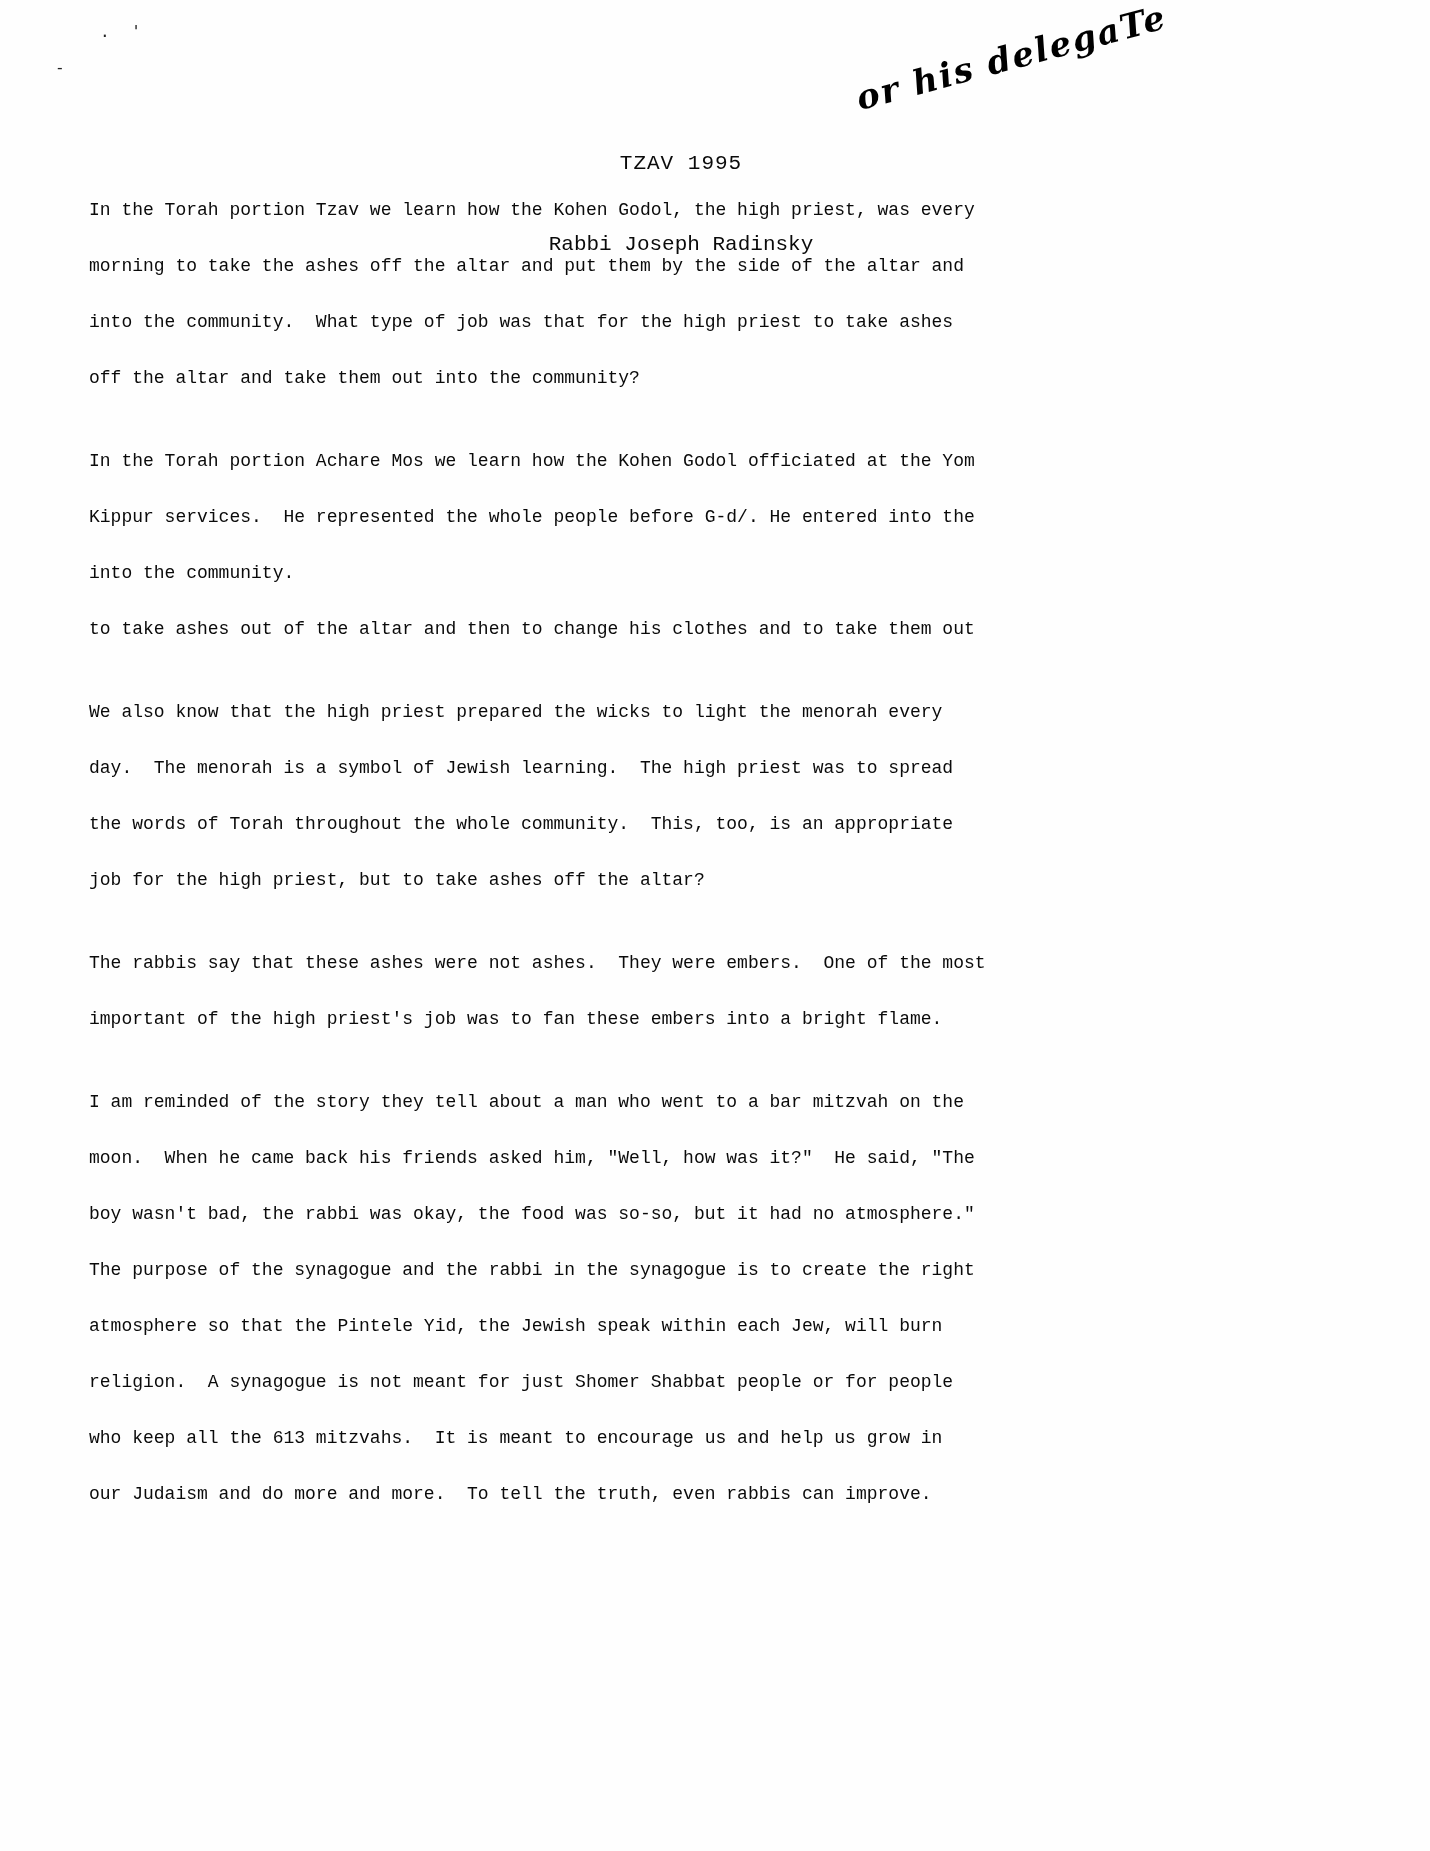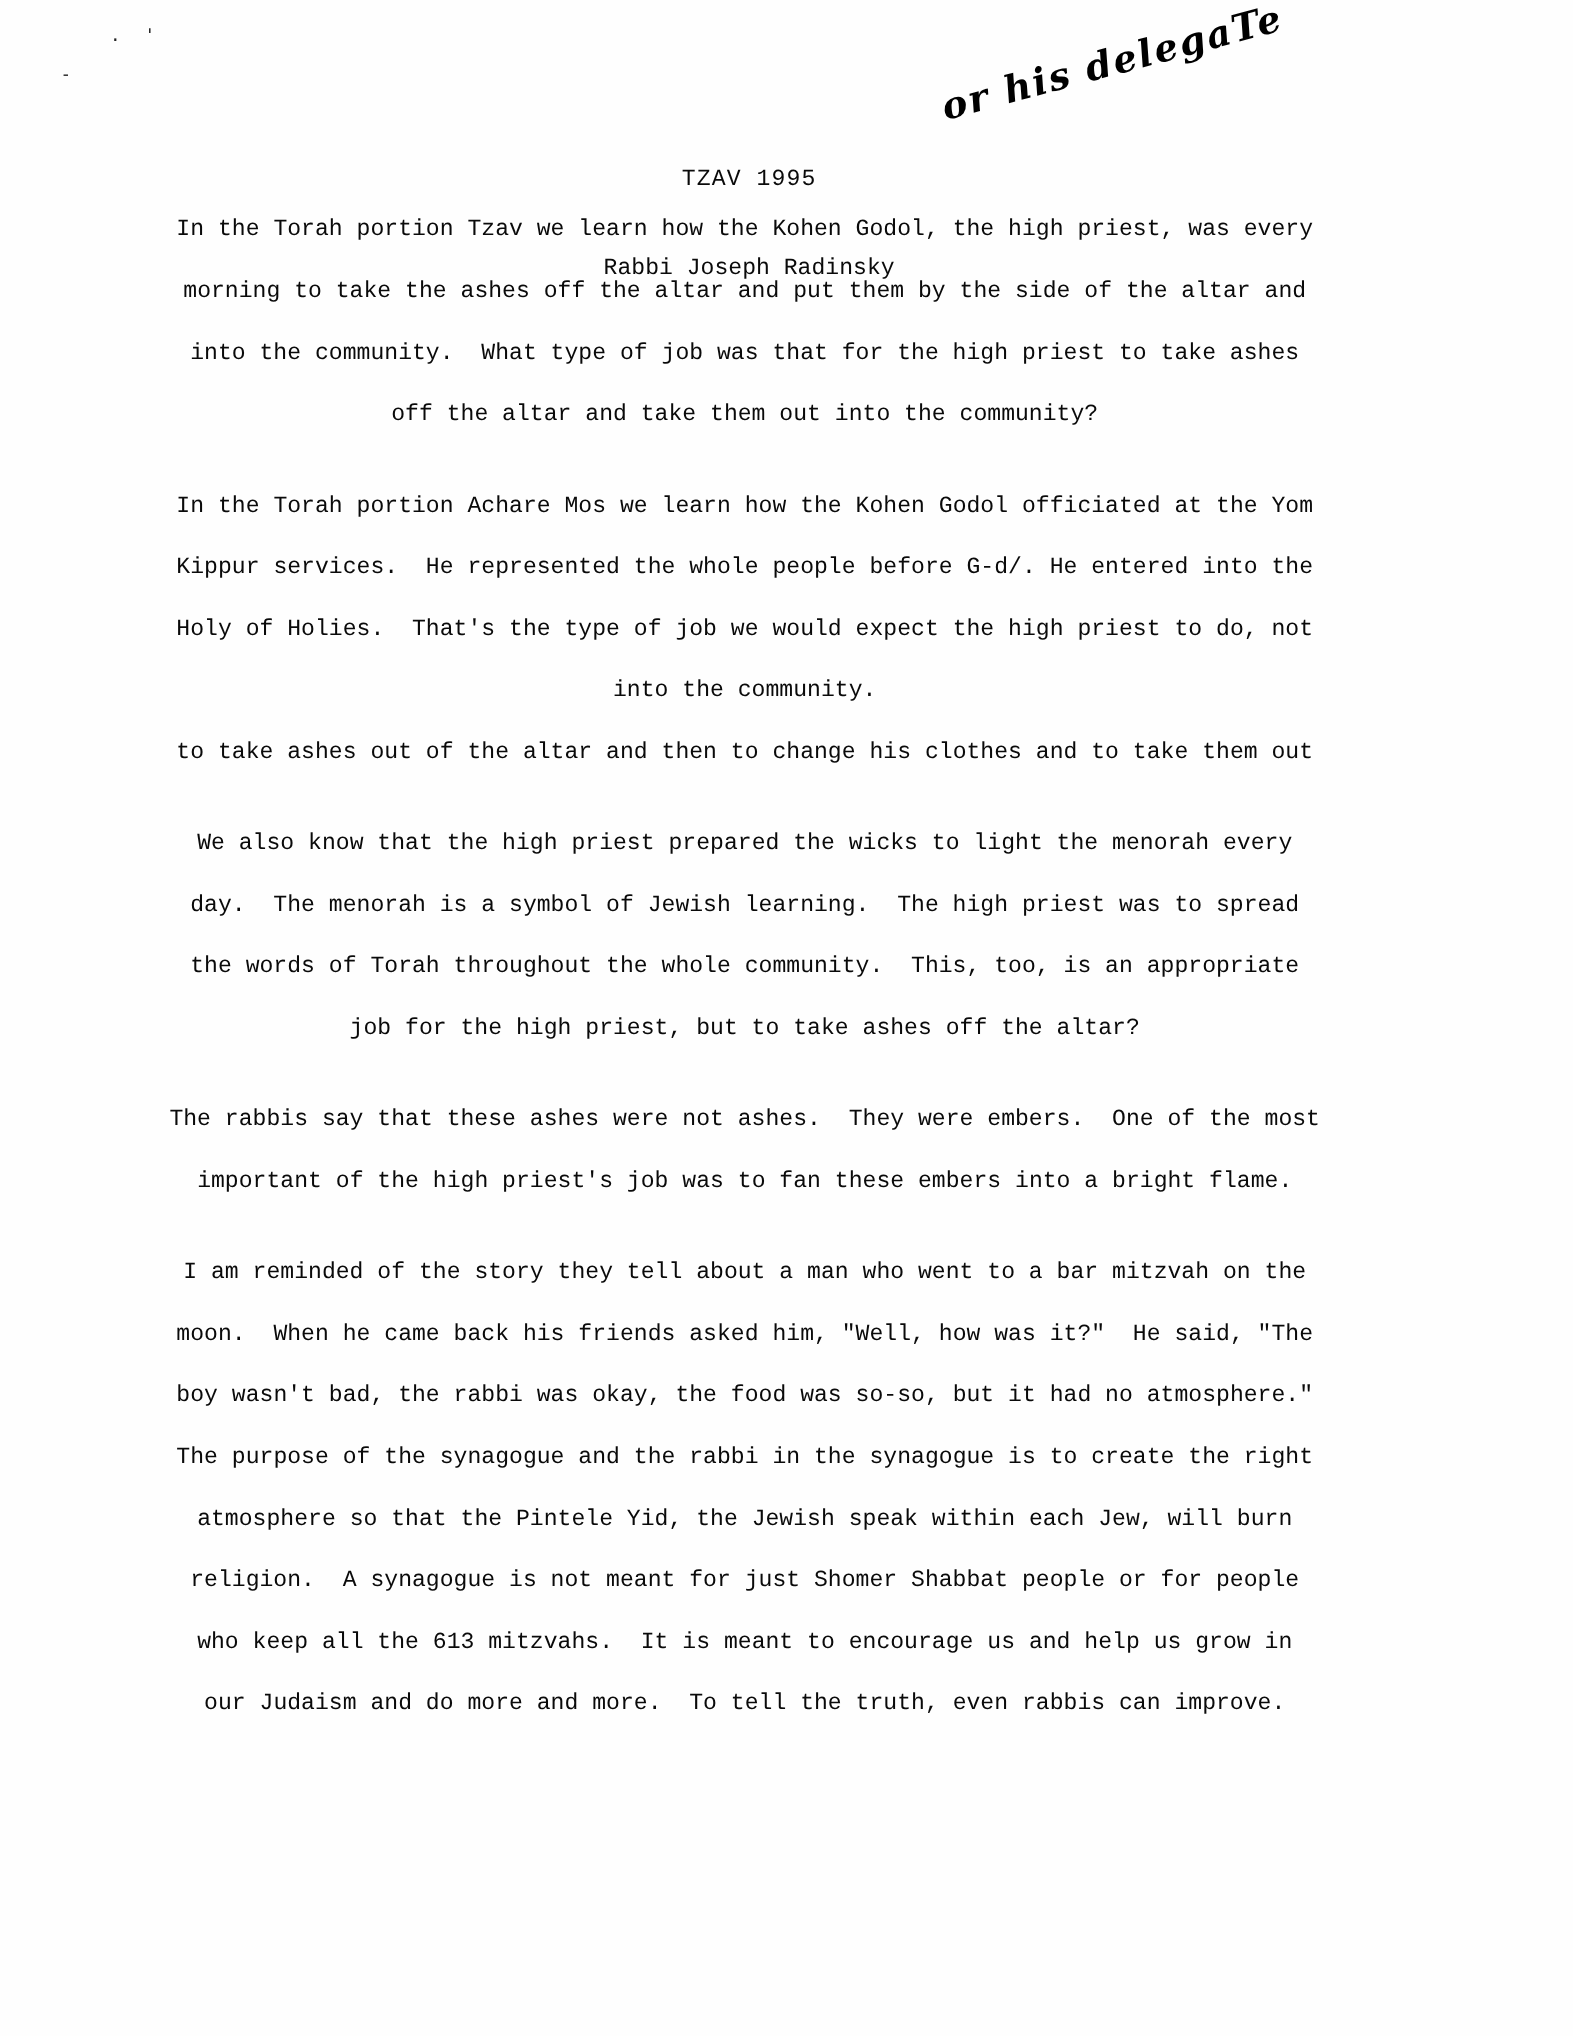--- a/index.html
+++ b/index.html
@@ -45,25 +45,24 @@
     font-family: "DejaVu Serif", serif;
     font-style: italic;
     font-weight: bold;
     font-size: 34px;
     letter-spacing: 2px;
     color: #000;
     white-space: pre;
   }
   .body-text {
     position: absolute;
-    left: 117px;
+    left: 89px;
     top: 182px;
     width: 1120px;
-    font-size: 21px;
-    text-align: center;
+    font-size: 18px;
   }
   .para {
     margin: 0 0 27px 0;
   }
   .line {
     height: 56px;
     line-height: 56px;
     white-space: pre;
   }
 </style>
@@ -85,21 +84,20 @@
   <div class="body-text" id="paragraphs">
       <div class="para">
         <div class="line">In the Torah portion Tzav we learn how the Kohen Godol, the high priest, was every</div>
         <div class="line">morning to take the ashes off the altar and put them by the side of the altar and</div>
         <div class="line">into the community.  What type of job was that for the high priest to take ashes</div>
         <div class="line">off the altar and take them out into the community?</div>
       </div>
       <div class="para">
         <div class="line">In the Torah portion Achare Mos we learn how the Kohen Godol officiated at the Yom</div>
         <div class="line">Kippur services.  He represented the whole people before G-d/. He entered into the</div>
-        <div class="line">Holy of Holies.  That's the type of job we would expect the high priest to do, not</div>
         <div class="line">into the community.</div>
         <div class="line">to take ashes out of the altar and then to change his clothes and to take them out</div>
       </div>
       <div class="para">
         <div class="line">We also know that the high priest prepared the wicks to light the menorah every</div>
         <div class="line">day.  The menorah is a symbol of Jewish learning.  The high priest was to spread</div>
         <div class="line">the words of Torah throughout the whole community.  This, too, is an appropriate</div>
         <div class="line">job for the high priest, but to take ashes off the altar?</div>
       </div>
       <div class="para">

